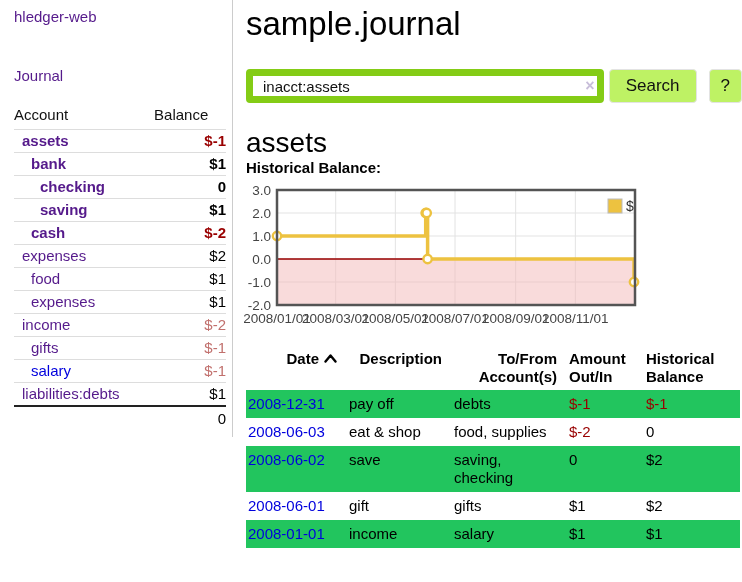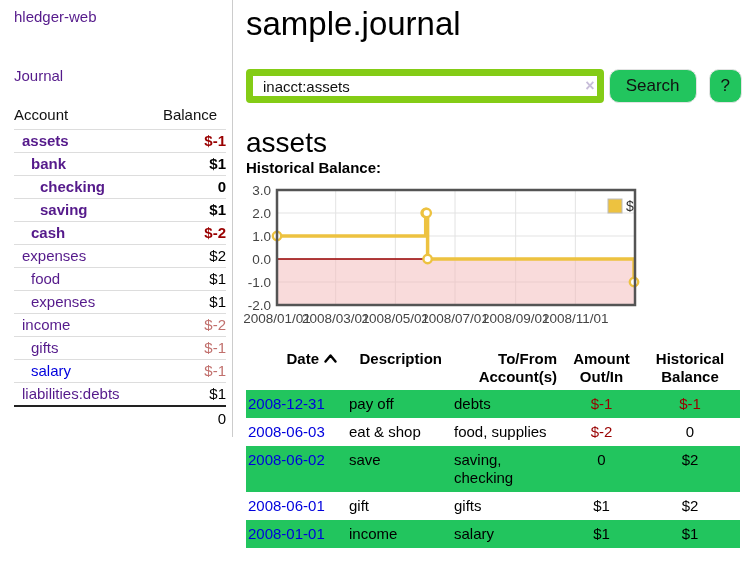--- a/index.html
+++ b/index.html
@@ -8,59 +8,59 @@
   a{text-decoration:none;cursor:pointer}
 
   
   .sidebar{position:absolute;left:0;top:0;width:233px;height:437px;
            border-right:1px solid #ccc;box-sizing:border-box}
   .brand{position:absolute;left:14px;top:8px;font-size:15px;color:#551a8b}
   .nav-journal{position:absolute;left:14px;top:67px;font-size:15px;color:#551a8b}
   table.accounts{position:absolute;left:14px;top:103px;width:212px;
                  border-collapse:collapse;font-size:15px}
   table.accounts th{font-weight:400;text-align:left;padding:3px 0 6px;color:#111}
-  table.accounts th.r{text-align:center}
+  table.accounts th.r{text-align:left}
   table.accounts tbody tr{border-top:1px solid #ddd}
   table.accounts td{padding:2px 0;line-height:18px}
   table.accounts td.bal{text-align:right;white-space:nowrap}
   table.accounts a{color:#551a8b}
   table.accounts a.alt{color:#0000dd}
   table.accounts tfoot tr{border-top:2px solid #222}
   table.accounts tfoot td{text-align:right;padding:3px 0}
   .strong{font-weight:700}
   .neg{color:#990000}
   .neg-soft{color:#c1706d}
 
   
   main{position:absolute;left:246px;top:0;width:496px}
   h1.title{font-size:33px;font-weight:400;margin:6px 0 0;line-height:36px}
   .searchform{margin-top:27px;display:flex;align-items:flex-start}
   .searchbox{position:relative;width:365px}
   .searchbox input{width:100%;height:34px;box-sizing:border-box;border:7px solid #84cc16;
        border-radius:4px;padding:0 30px 0 10px;font-size:15px;font-family:inherit;color:#111}
   .clear-x{position:absolute;right:9px;top:8px;font-size:16px;font-weight:700;
        color:#c7bdd9;line-height:18px;cursor:pointer}
-  .btn{height:34px;margin-left:5px;background:#22c55e;border:1px solid #e3e3e3;
-       border-radius:10px;font-size:17px;font-family:inherit;color:#111;padding:0 16px;cursor:pointer}
+  .btn{height:34px;margin-left:5px;background:#bef264;border:1px solid #e3e3e3;
+       border-radius:4px;font-size:17px;font-family:inherit;color:#111;padding:0 16px;cursor:pointer}
   .btn.help{margin-left:12px;padding:0 11px}
   h2.acct-title{font-size:28px;font-weight:400;margin:24px 0 0;line-height:32px}
   .chart-label{font-size:15px;font-weight:700;line-height:17px}
 
   
   #chart{display:block;margin:8px 0 0 -2px}
   #chart text.tick{font-size:13.5px;fill:#444;font-family:"Liberation Sans",sans-serif}
   #chart text.legend-label{font-size:14px;fill:#333;font-family:"Liberation Sans",sans-serif}
 
   
   table.register{margin-top:16px;border-collapse:collapse;font-size:15px;
                  table-layout:fixed;width:494px}
   table.register th{font-weight:700;text-align:right;vertical-align:top;
                     padding:4px 6px;line-height:18px}
   table.register th:first-child, table.register td:first-child{padding-left:2px}
-  table.register th.r, table.register td.r{text-align:center}
+  table.register th.r, table.register td.r{text-align:left}
   table.register td{padding:5px 6px;vertical-align:top;line-height:18px}
   table.register td.accounts-cell{white-space:pre}
   table.register tr.shade{background:#22c55e}
   table.register a{color:#0000dd;white-space:nowrap}
   .caret{margin-left:5px;vertical-align:1px}
 </style>
 </head>
 <body>
 
 <aside class="sidebar">

